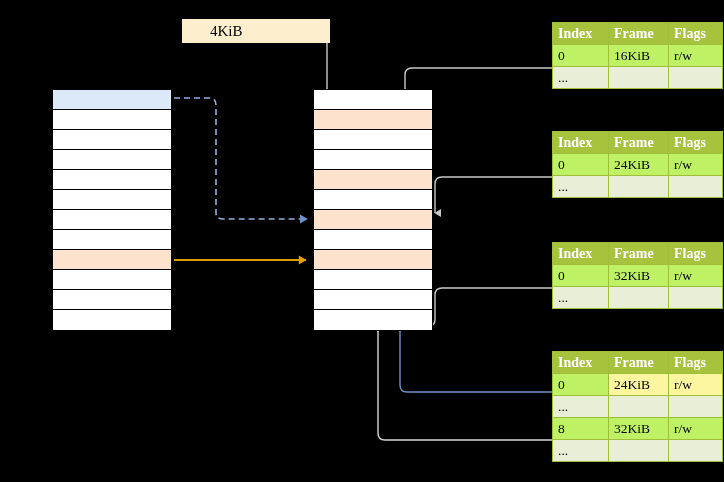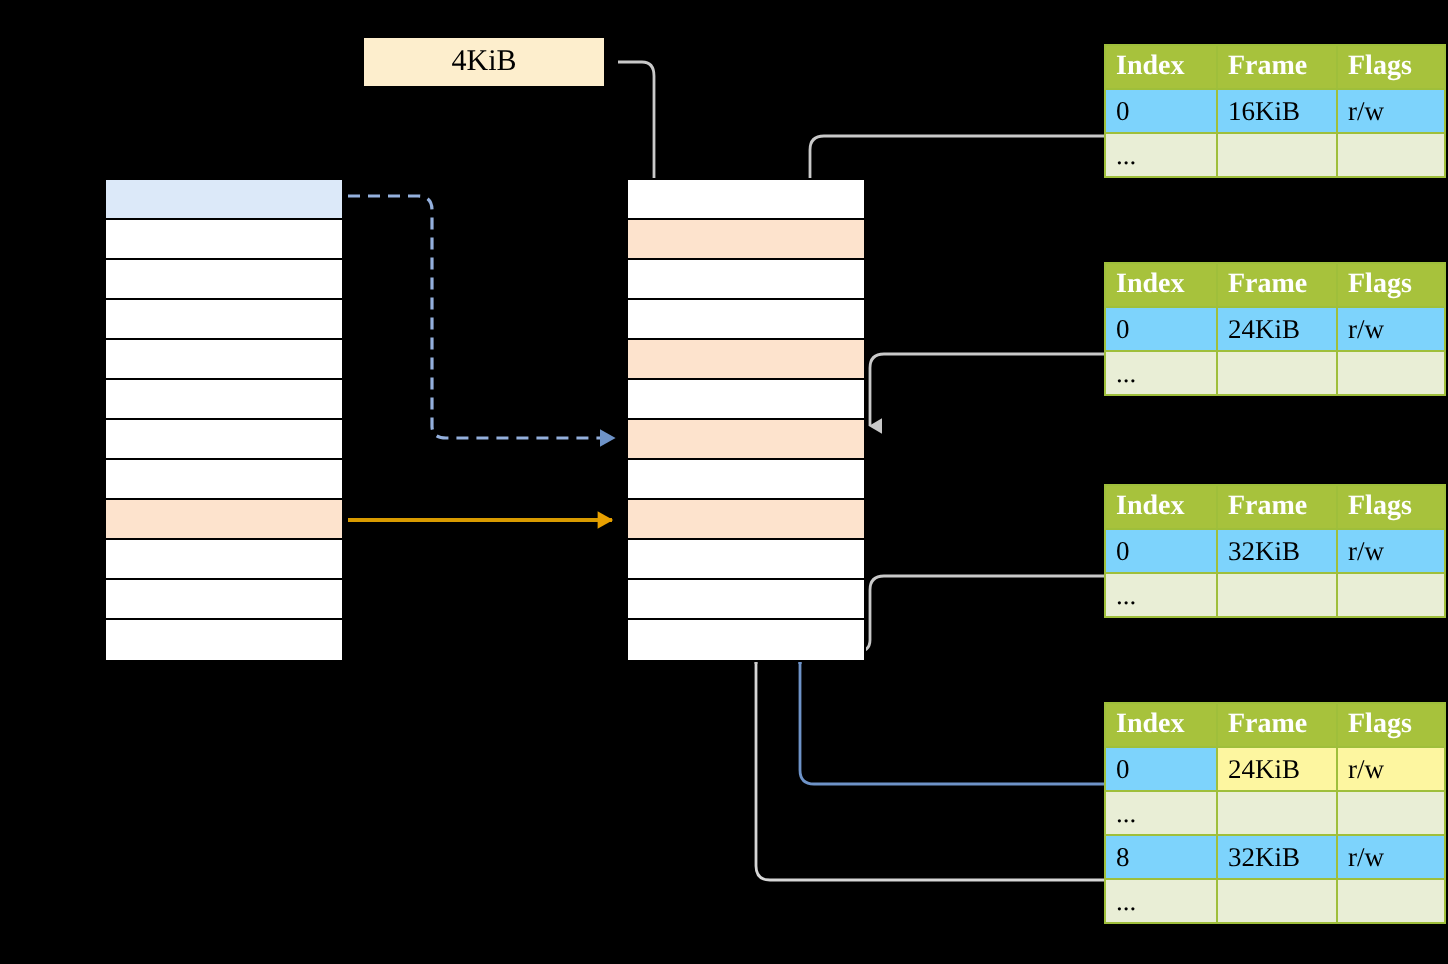--- a/index.html
+++ b/index.html
@@ -12,26 +12,26 @@
   .ptable{position:absolute;border:1px solid #000;box-sizing:border-box;
           background:#fff;}
   .prow{height:20px;box-sizing:border-box;border-bottom:1px solid #000;
         background:#fff;}
   .prow:last-child{border-bottom:none;}
   .prow.blue{background:#dce9f9;}
   .prow.peach{background:#fde3cd;}
 
   
   .chip{position:absolute;background:#fdeecd;color:#000;
-        display:flex;align-items:center;justify-content:center;
-        font-size:15px;line-height:1;}
+        display:flex;align-items:center;justify-content:flex-start;
+        font-size:15px;line-height:1;padding-left:28px;}
 
   
   .ftable{position:absolute;border-collapse:collapse;
-          border:1px solid #9fbf3b;background:#7dd3fc;font-size:13.5px;}
+          border:1px solid #9fbf3b;background:#bef264;font-size:13.5px;}
   .ftable td,.ftable th{border:1px solid #9fbf3b;padding:1px 5px;height:22px;
         box-sizing:border-box;text-align:left;font-weight:normal;color:#000;
         white-space:nowrap;}
   .ftable th{background:#a7c23c;color:#fff;font-weight:bold;font-size:14px;}
   .ftable tr.alt td{background:#e9eed6;}
   .ftable td.hl{background:#fdf6a0;}
   .c-index{width:56px;}
   .c-frame{width:60px;}
   .c-flags{width:54px;}
 </style>

